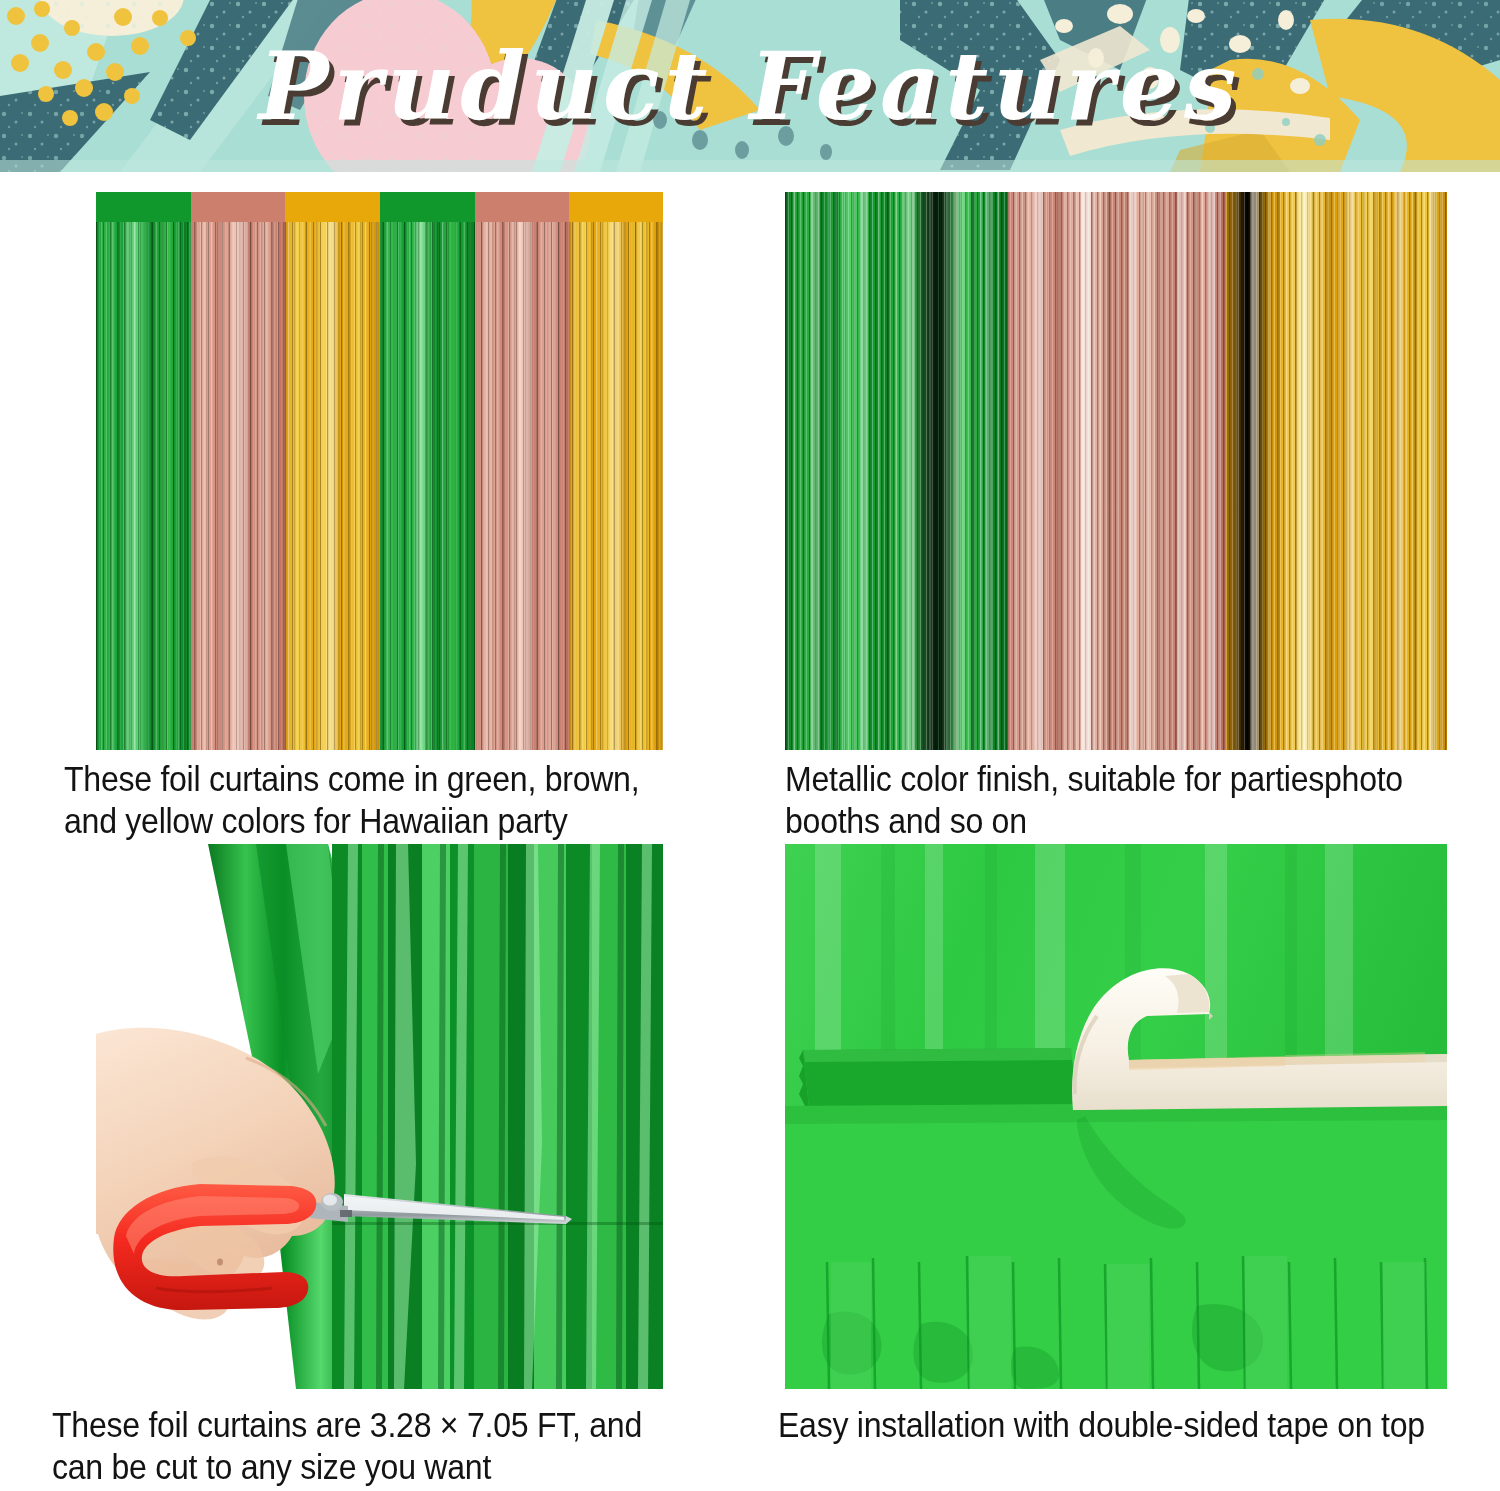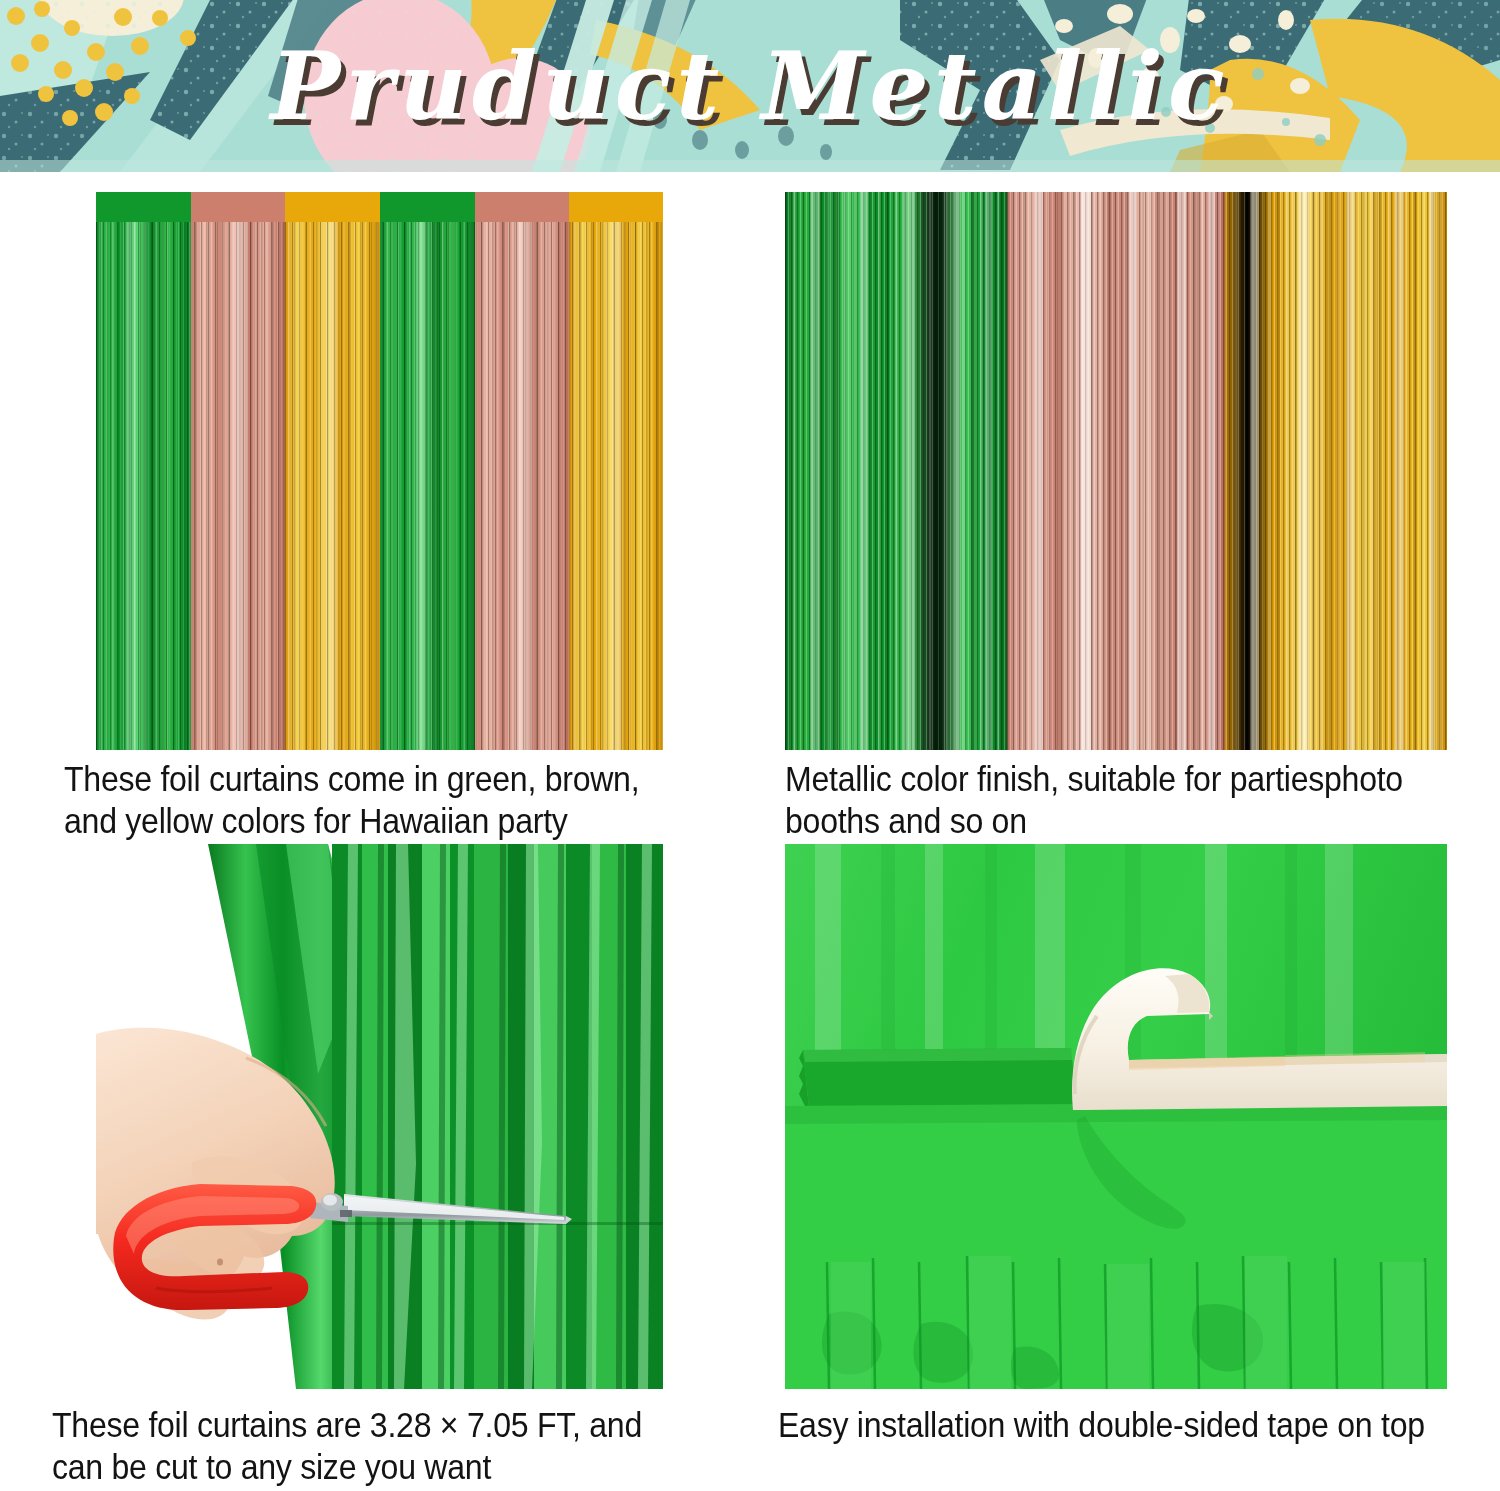--- a/index.html
+++ b/index.html
@@ -164,21 +164,21 @@
         <ellipse cx="700" cy="140" rx="8" ry="10"></ellipse>
           <ellipse cx="742" cy="150" rx="7" ry="9"></ellipse>
         <ellipse cx="786" cy="136" rx="8" ry="10"></ellipse>
           <ellipse cx="826" cy="152" rx="6" ry="8"></ellipse>
         <ellipse cx="660" cy="120" rx="7" ry="9"></ellipse>
       </g>
 
       <rect x="0" y="160" width="1500" height="12" fill="#bfe8df" opacity=".55"></rect>
     </g>
   </svg>
-  <div id="banner-title">Pruduct Metallic</div>
+  <div id="banner-title">Pruduct Features</div>
 </div>
 
 <div class="photo" id="photo1">
   <svg width="567" height="558" viewBox="0 0 567 558">
     <defs>
       <linearGradient id="g-green" x1="0" y1="0" x2="1" y2="0">
         <stop offset="0%" stop-color="#0d8c2a"></stop>
           <stop offset="12%" stop-color="#36bf4f"></stop>
         <stop offset="26%" stop-color="#0f9a2e"></stop>
           <stop offset="44%" stop-color="#58d870"></stop>

